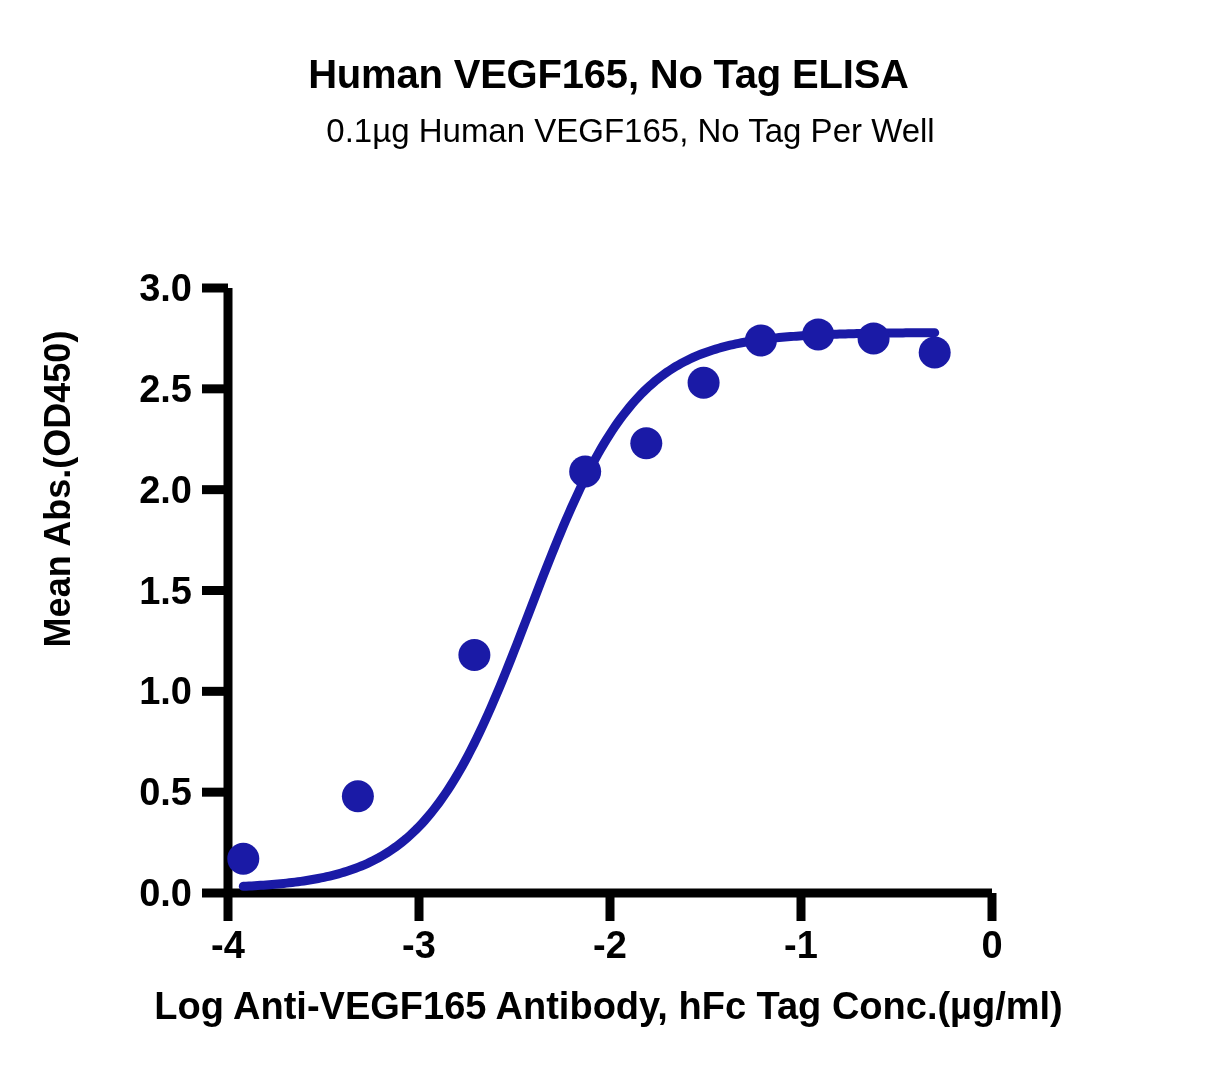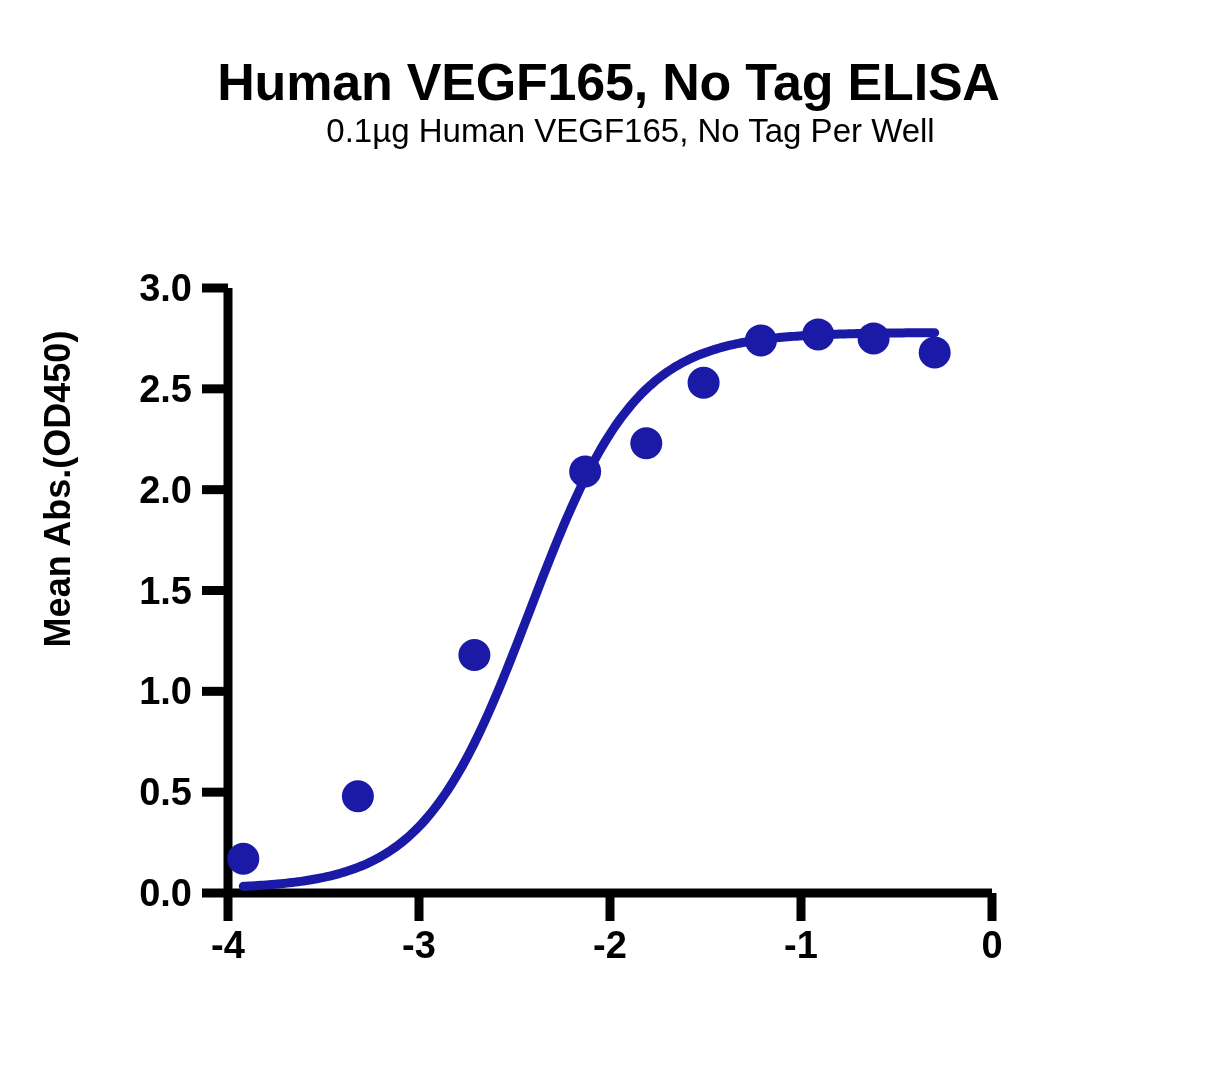--- a/index.html
+++ b/index.html
@@ -18,21 +18,21 @@
     width: 1217px;
     height: 1087px;
     background: #ffffff;
   }
   #chart-title {
     position: absolute;
     top: 52px;
     left: 0;
     width: 1217px;
     text-align: center;
-    font-size: 52px;
+    font-size: 40px;
     font-weight: bold;
     color: #000000;
     letter-spacing: -0.2px;
     font-family: "Liberation Sans", sans-serif;
   }
   #chart-subtitle {
     position: absolute;
     top: 112px;
     left: 0;
     width: 1217px;
@@ -132,14 +132,15 @@
         <circle cx="646.29" cy="443.28333333333336" r="16" fill="#1a1aa6"></circle>
         <circle cx="703.59" cy="382.78333333333336" r="16" fill="#1a1aa6"></circle>
         <circle cx="760.89" cy="340.4333333333333" r="16" fill="#1a1aa6"></circle>
         <circle cx="818.1899999999999" cy="334.3833333333333" r="16" fill="#1a1aa6"></circle>
         <circle cx="873.5799999999999" cy="338.41666666666674" r="16" fill="#1a1aa6"></circle>
         <circle cx="934.7" cy="352.5333333333333" r="16" fill="#1a1aa6"></circle>
       </g>
   </svg>
 
   <div id="y-axis-label">Mean Abs.(OD450)</div>
+  <div id="x-axis-label">Log Anti-VEGF165 Antibody, hFc Tag Conc.(µg/ml)</div>
 
 </div>
 
 </body></html>

